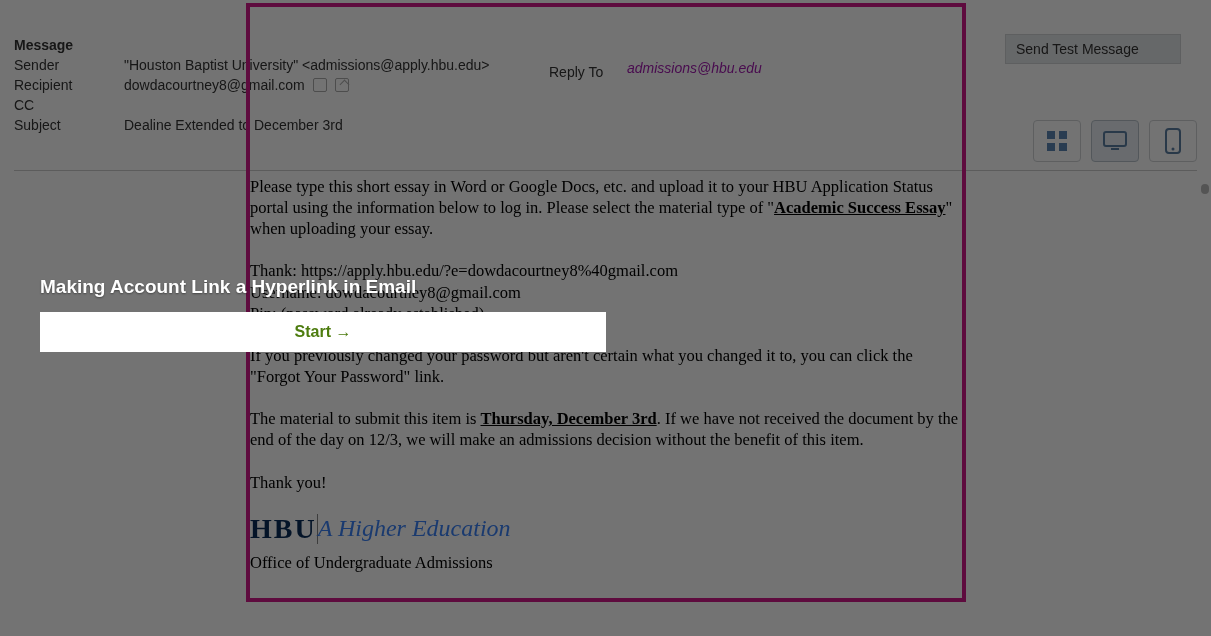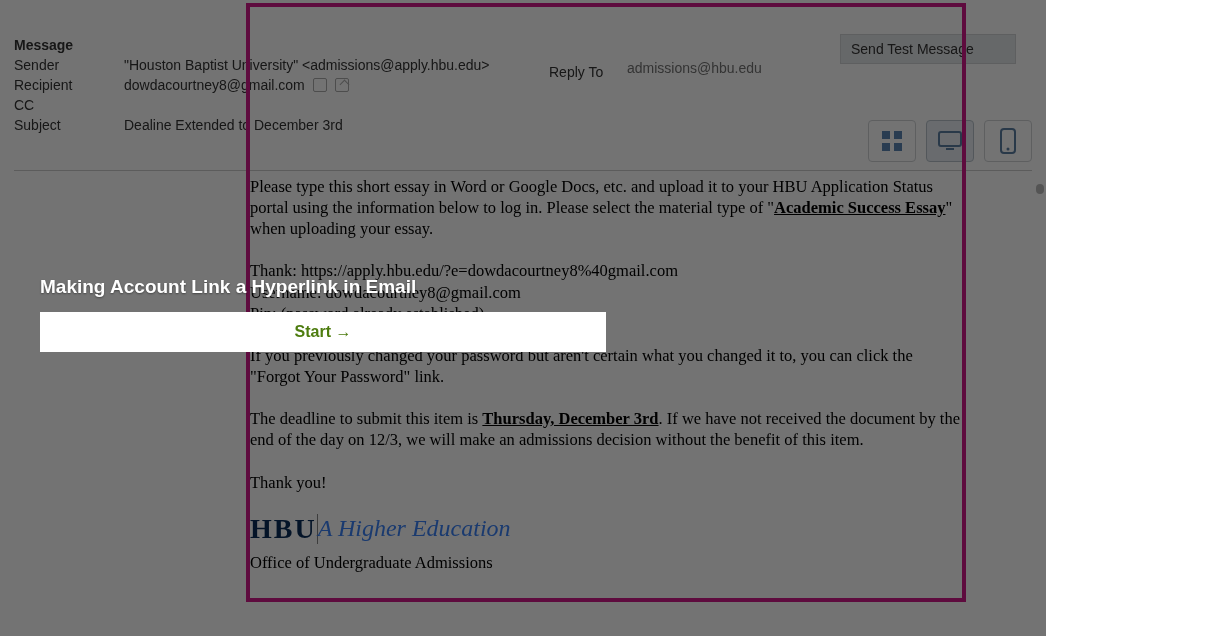--- a/index.html
+++ b/index.html
@@ -1,29 +1,29 @@
 <!DOCTYPE html>
 <html><head>
 <meta charset="utf-8">
 <style>
   * { box-sizing: border-box; margin: 0; padding: 0; }
   html, body { width: 1211px; height: 636px; overflow: hidden; font-family: Arial, Helvetica, sans-serif; background: #fff; }
-  .stage { position: relative; width: 1046px; height: 636px; }
+  .stage { position: relative; width: 1211px; height: 636px; }
 
   
   .app { position: absolute; inset: 0; background: #fff; color: #333; }
   .header-region { position: absolute; left: 14px; top: 35px; right: 14px; }
   .hdr-row { display: flex; align-items: center; font-size: 14px; padding: 2px 0; }
   .hdr-label { width: 110px; color: #333; }
   .hdr-val { color: #333; }
   .hdr-row.title .hdr-label { font-weight: bold; }
   .hdr-sep { position: absolute; left: 14px; right: 14px; top: 170px; height: 1px; background: #ccc; }
 
   .replyto-label { position: absolute; left: 549px; top: 64px; font-size: 14px; color: #333; }
-  .replyto-val   { position: absolute; left: 627px; top: 60px; font-size: 14px; color: #737373; }
+  .replyto-val   { position: absolute; left: 627px; top: 60px; font-size: 14px; color: #a21caf; font-style: italic; }
 
   .mini-icon { display: inline-block; width: 14px; height: 14px; border: 1px solid #888; margin-left: 8px; vertical-align: middle; border-radius: 2px; opacity: .7; }
   .mini-icon.ext::after { content: ""; display: block; width: 6px; height: 6px; border-top: 1px solid #888; border-right: 1px solid #888; margin: 2px 0 0 5px; transform: rotate(-45deg); }
 
   
   .side-buttons { position: absolute; right: 30px; top: 34px; width: 176px; }
   .side-btn { background: #e3e6e8; border: 1px solid #d0d3d5; padding: 6px 10px; font-size: 14px; color: #333; margin-bottom: 6px; cursor: pointer; }
   .device-row { position: absolute; right: 14px; top: 120px; display: flex; gap: 10px; }
   .dev { width: 48px; height: 42px; border: 1px solid #d0d3d5; border-radius: 4px; background: #fff; display: flex; align-items: center; justify-content: center; cursor: pointer; }
   .dev.active { background: #e8eef3; border-color: #b8c2cb; }
@@ -119,21 +119,21 @@
       <br>
       <p>
         <span>Thank: </span><span>https://apply.hbu.edu/?e=dowdacourtney8%40gmail.com</span>
       </p>
       <p>Username: dowdacourtney8@gmail.com</p>
       <p>Pin: (password already established)</p>
       <br>
       <p>If you previously changed your password but aren't certain what you changed it to, you can click the "Forgot Your Password" link.</p>
       <br>
       <p>
-        <span>The deadline to submit this item is </span><span class="u">Thursday, December 3rd</span><span>.  If we have not received the document by the end of the day on 12/3, we will make an admissions decision without the benefit of this item.</span>
+        <span>The material to submit this item is </span><span class="u">Thursday, December 3rd</span><span>.  If we have not received the document by the end of the day on 12/3, we will make an admissions decision without the benefit of this item.</span>
       </p>
       <br>
       <p>Thank you!</p>
 
       <div class="logo-wrap">
         <span class="logo-hbu">HBU</span>
         <span class="logo-div"></span>
         <span class="logo-tag">A Higher Education</span>
       </div>
       <p>Office of Undergraduate Admissions</p>

